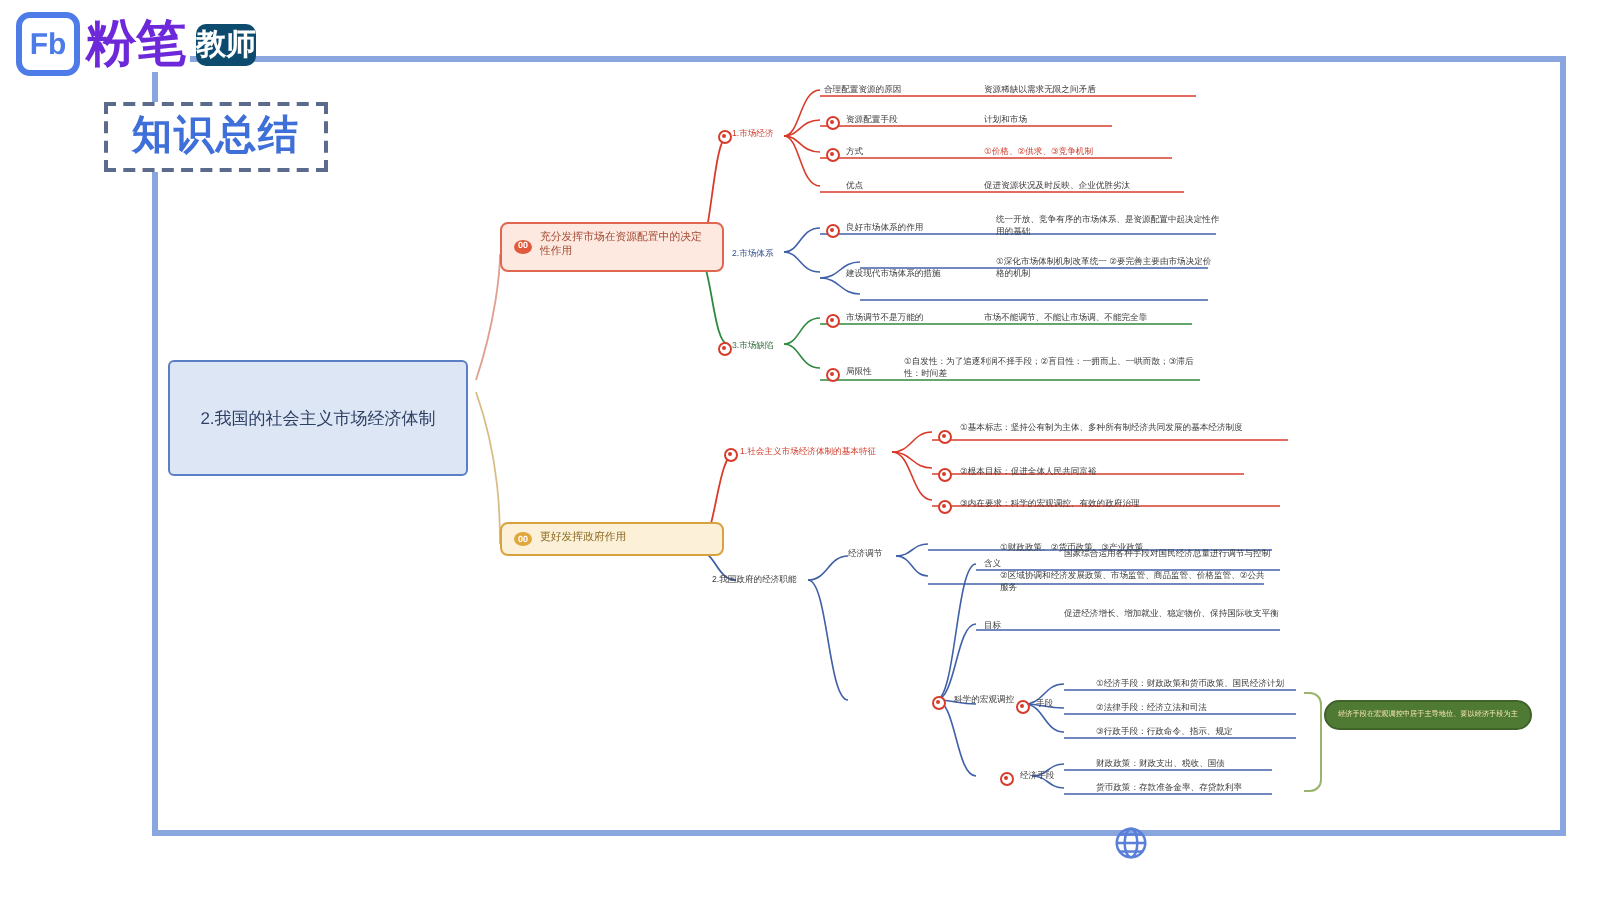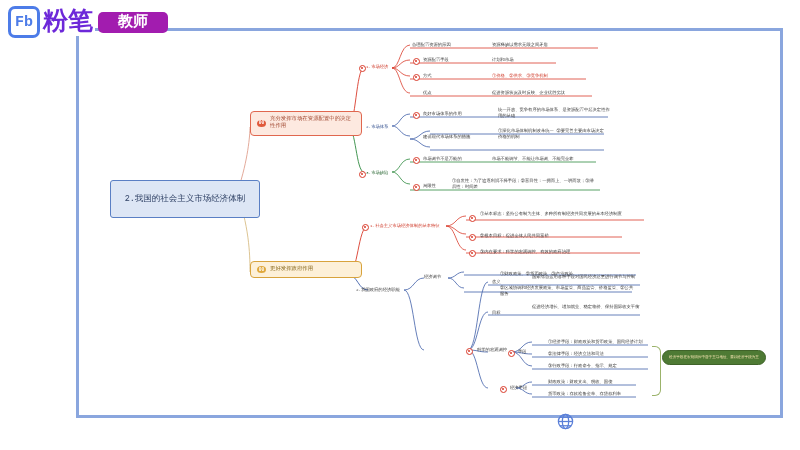--- a/index.html
+++ b/index.html
@@ -3,55 +3,55 @@
 <meta charset="utf-8">
 <style>
   html,body{margin:0;padding:0;}
   body{
     width:800px;height:450px;
     background:#ffffff;
     font-family:"Liberation Sans","DejaVu Sans",sans-serif;
     overflow:hidden;
     position:relative;
   }
-  #stage{position:absolute;inset:0;width:800px;height:450px;font-family:Liberation Mono, monospace;}
+  #stage{position:absolute;inset:0;width:800px;height:450px;}
 
   
   .frame-top{position:absolute;left:95px;top:28px;width:688px;height:3px;background:#8aa6de;}
   .frame-right{position:absolute;left:780px;top:28px;width:3px;height:390px;background:#8aa6de;}
   .frame-bottom{position:absolute;left:76px;top:415px;width:707px;height:3px;background:#8aa6de;}
   .frame-left{position:absolute;left:76px;top:36px;width:3px;height:382px;background:#8aa6de;}
 
   
   .logo{position:absolute;left:8px;top:6px;display:flex;align-items:center;gap:3px;}
   .logo-mark{
     width:26px;height:26px;border:3px solid #4d7ce8;border-radius:7px;
     display:flex;align-items:center;justify-content:center;
     font-size:15px;font-weight:bold;color:#4d7ce8;line-height:1;
   }
   .logo-word{font-size:25px;font-weight:bold;color:#6d28d9;letter-spacing:0px;line-height:1;}
   .logo-badge{
-    background:#a21caf;color:#fff;font-size:15px;font-weight:bold;
-    border-radius:5px;padding:3px 20px;line-height:1;margin-left:2px;
+    background:#0c4a6e;color:#fff;font-size:15px;font-weight:bold;
+    border-radius:5px;padding:3px 0;line-height:1;margin-left:2px;
   }
 
   
   .title-box{
     position:absolute;left:52px;top:51px;
     border:2px dashed #5a6b8c;
     padding:4px 12px 5px 12px;
     background:#ffffff;
   }
   .title-text{font-size:20px;font-weight:bold;color:#3f6fd8;letter-spacing:1px;line-height:1.1;}
 
   
   .center-node{
-    position:absolute;left:110px;top:180px;width:140px;
+    position:absolute;left:84px;top:180px;width:140px;
     border:1.4px solid #5a7fc4;background:#dde6f5;border-radius:3px;
-    padding:12px 4px;text-align:center;
+    padding:22px 4px;text-align:center;
     font-size:8.5px;color:#2d3f63;line-height:1.45;
   }
 
   
   .pill{
     position:absolute;border-radius:4px;display:flex;align-items:center;gap:4px;
     padding:4px 6px;font-size:5.4px;line-height:1.35;
   }
   .pill .dot{
     flex:0 0 auto;width:9px;height:7px;border-radius:50%;
@@ -100,20 +100,23 @@
   <div class="frame-right"></div>
   <div class="frame-bottom"></div>
   <div class="frame-left"></div>
 
   <div class="logo">
     <div class="logo-mark">Fb</div>
     <div class="logo-word">粉笔</div>
     <div class="logo-badge">教师</div>
   </div>
 
+  <div class="title-box">
+    <div class="title-text">知识总结</div>
+  </div>
 
   <svg class="lines" viewBox="0 0 800 450">
 
     <path d="M238 190 C 248 160, 250 135, 250 127" stroke="#e0a08f" stroke-width="0.9" fill="none"></path>
 
     <path d="M238 196 C 250 230, 250 260, 250 272" stroke="#d8bd86" stroke-width="0.9" fill="none"></path>
 
     <path d="M348 127 C 356 127, 356 68, 364 68" stroke="#d93b2b" stroke-width="0.9" fill="none"></path>
     <path d="M348 127 L 362 127" stroke="#4060a8" stroke-width="0.9" fill="none"></path>
     <path d="M348 127 C 356 127, 356 172, 364 172" stroke="#2f8a3f" stroke-width="0.9" fill="none"></path>

